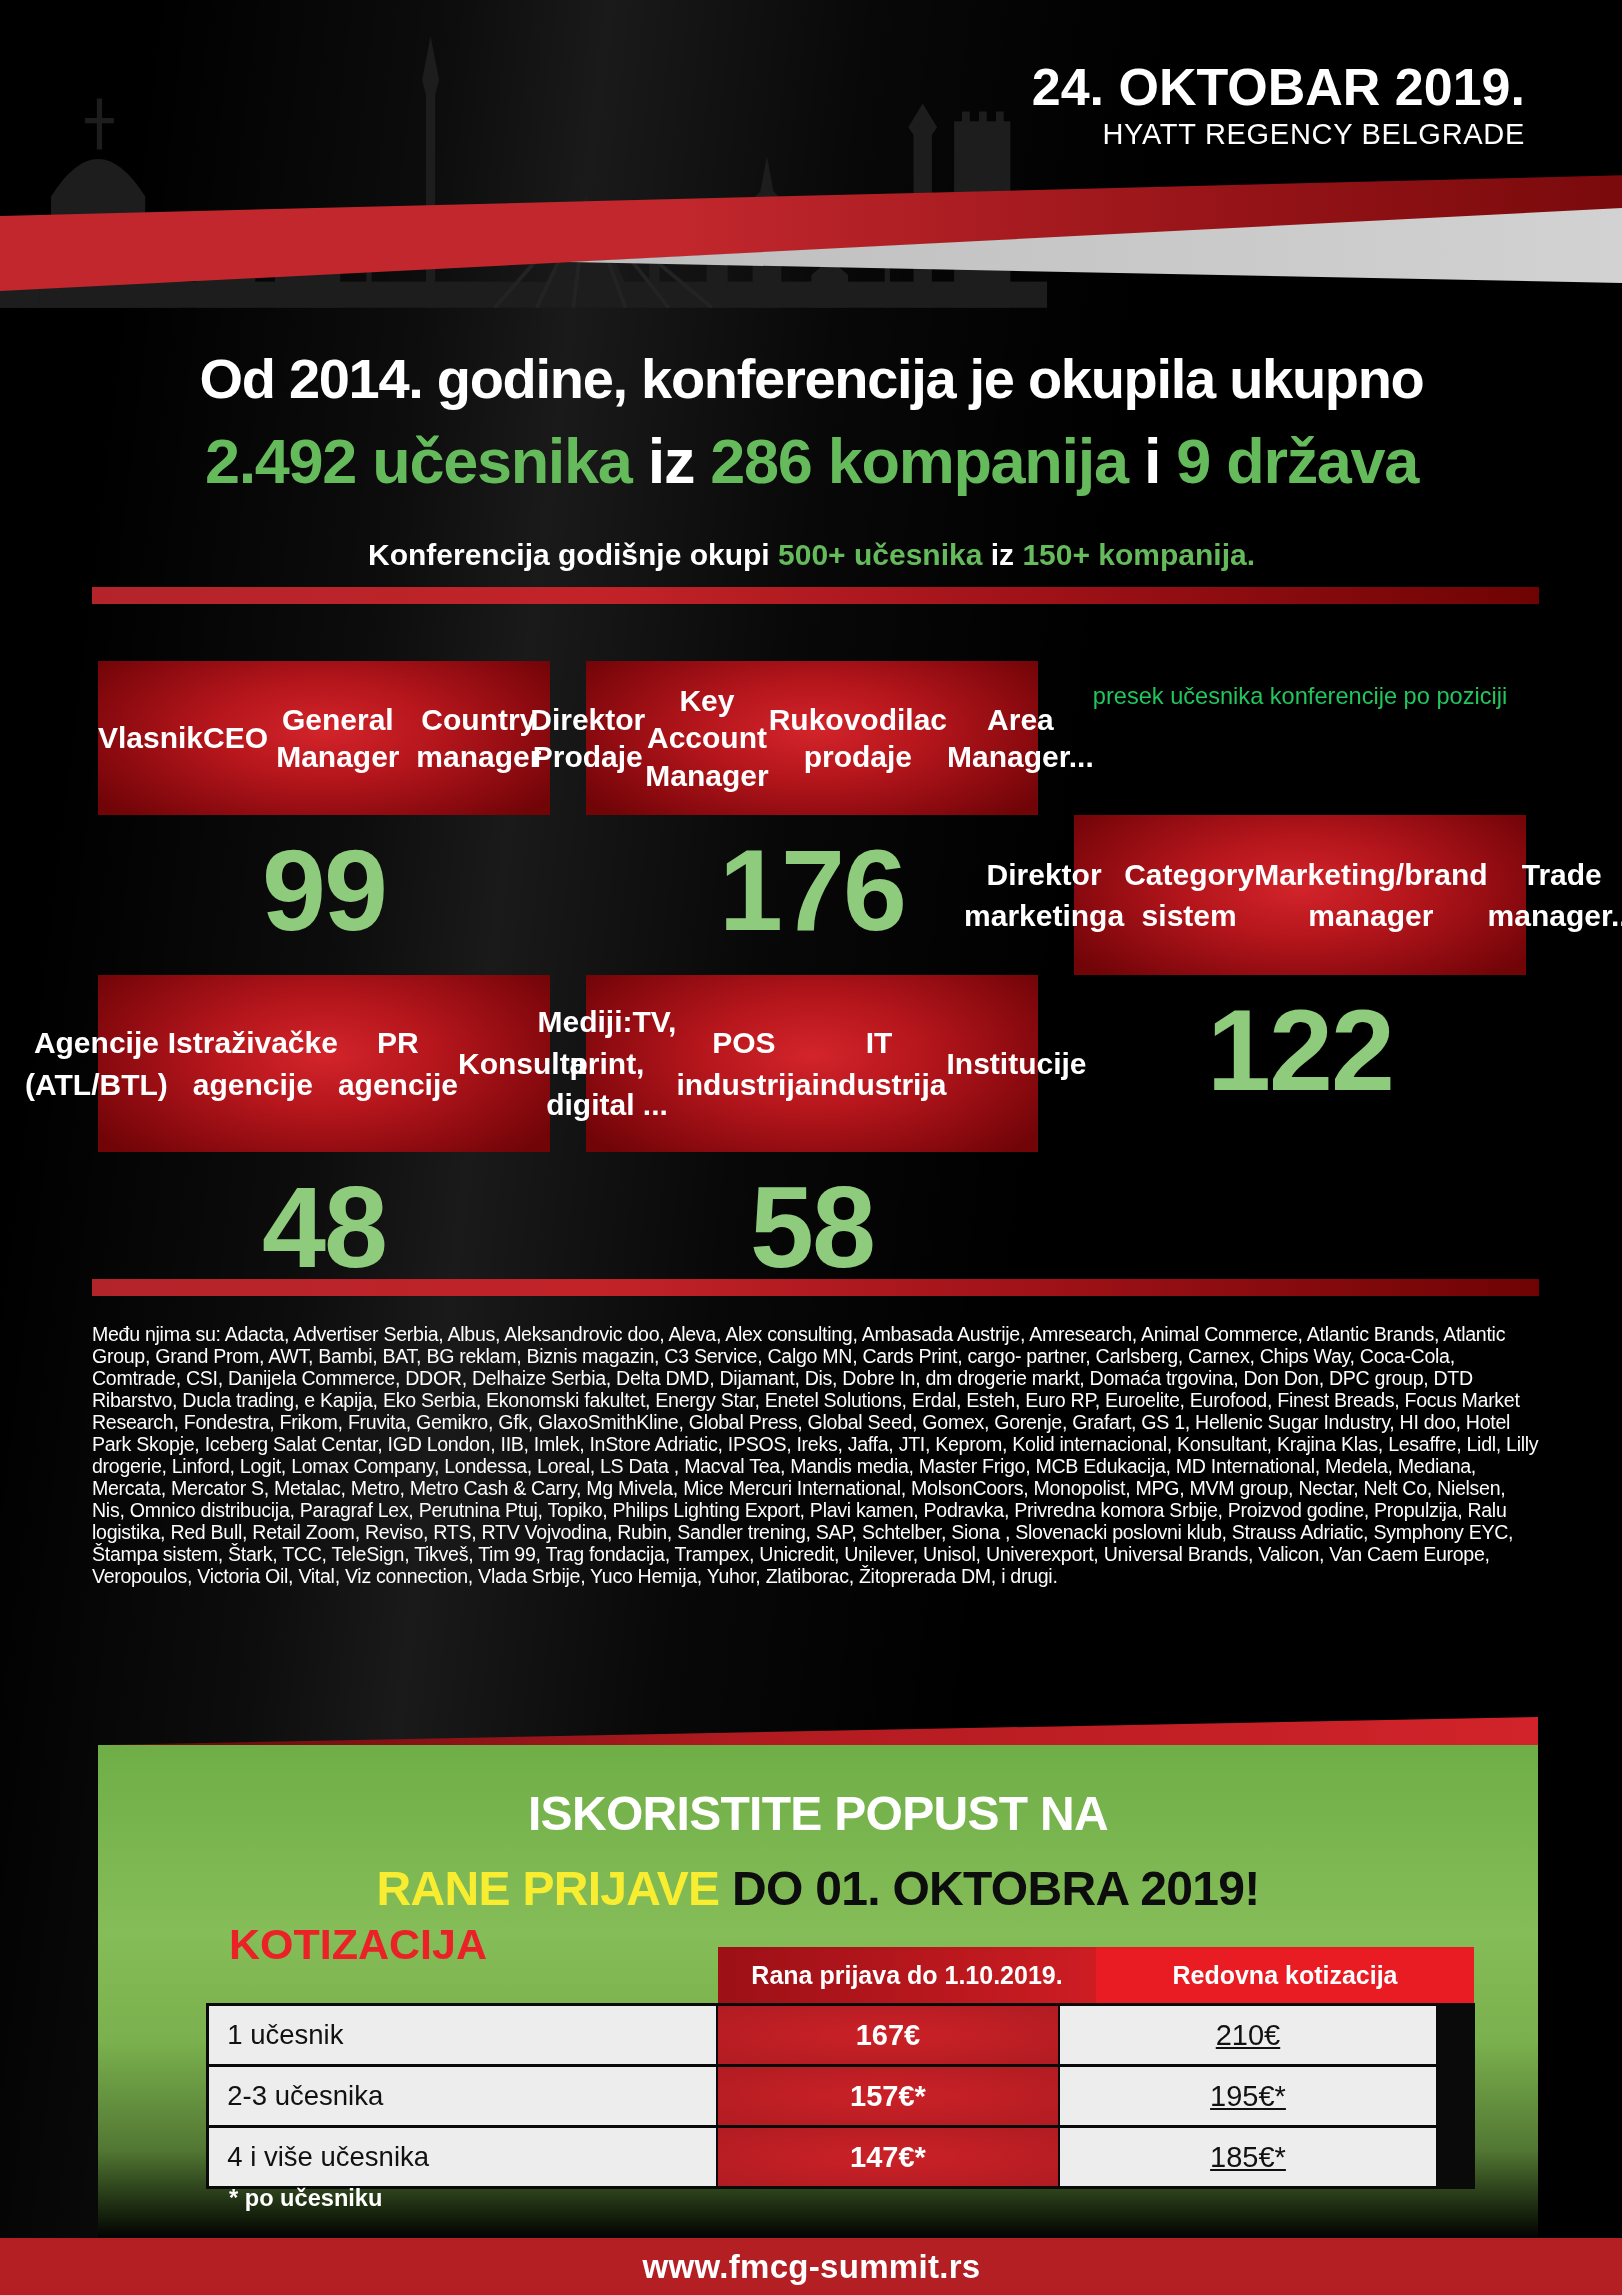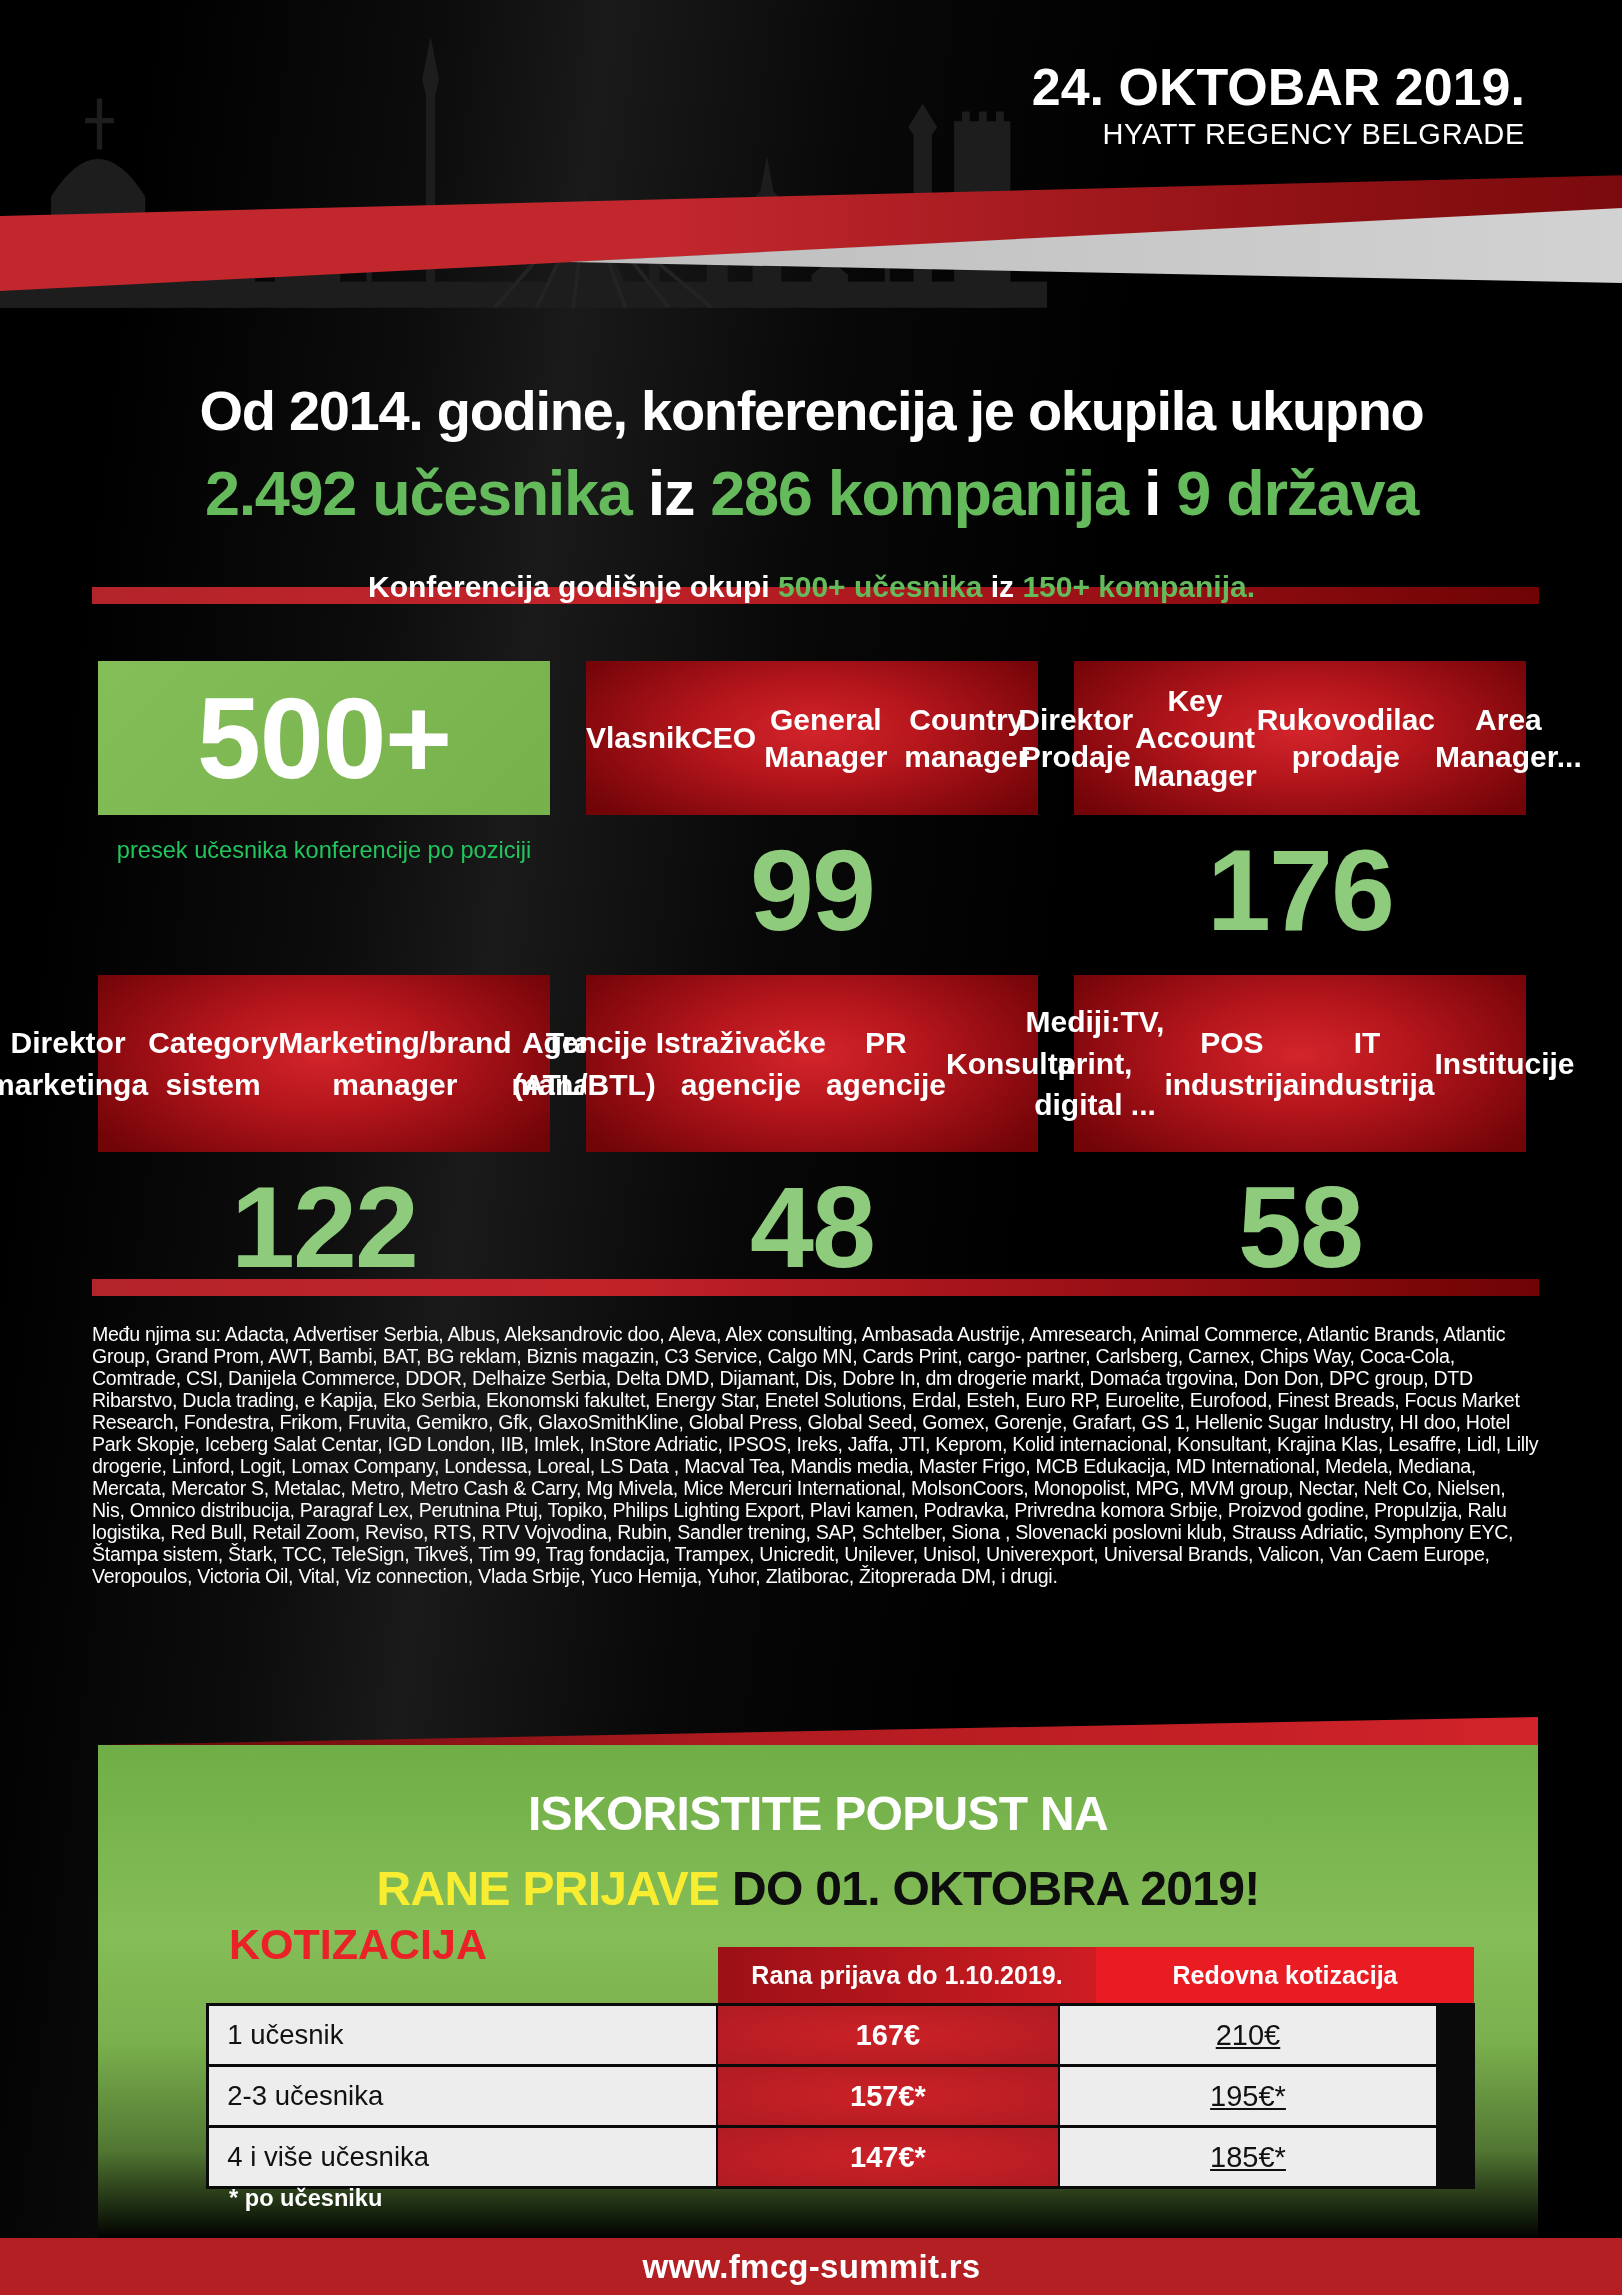--- a/index.html
+++ b/index.html
@@ -14,21 +14,21 @@
   .date-line{font-size:52px;font-weight:bold;letter-spacing:0px;line-height:1.05;}
   .venue-line{font-size:29px;font-weight:normal;letter-spacing:0.7px;margin-top:3.9px;}
   .stripes{position:absolute;top:170px;left:0;width:1623px;height:137px;z-index:2;}
   .stripe-red{position:absolute;inset:0;
       clip-path:polygon(0px 46px,1623px 5.2px,1623px 39px,0px 121px);
       background:linear-gradient(90deg,#c1272d 0%,#c1272d 42%,#971418 75%,#7a0a0c 100%);}
   .stripe-gray{position:absolute;inset:0;
       clip-path:polygon(569px 92px,1623px 38px,1623px 113px);
       background:linear-gradient(90deg,#b2b2b2,#d2d2d2);}
   
-  .headline{position:absolute;top:346px;left:0;width:1623px;text-align:center;z-index:3;margin-top:32px;}
+  .headline{position:absolute;top:346px;left:0;width:1623px;text-align:center;z-index:3;}
   .hl1{font-size:56px;font-weight:bold;letter-spacing:-1.3px;}
   .hl2{font-size:63px;font-weight:bold;letter-spacing:-1.3px;margin-top:14.4px;}
   .hl-sub{font-size:30px;font-weight:bold;margin-top:41px;}
   .green{color:#65bb5c;}
   .divider{position:absolute;left:92px;width:1447px;height:17px;
       background:linear-gradient(90deg,#b3242a 0%,#c22329 35%,#a01218 65%,#6f0304 100%);}
   .divider1{top:587px;} .divider2{top:1279px;}
   
   .stats-grid{position:absolute;top:661px;left:98px;width:1427px;display:grid;
       grid-template-columns:452px 452px 452px;column-gap:36px;
@@ -114,23 +114,20 @@
 
   <div class="headline">
     <div class="hl1">Od 2014. godine, konferencija je okupila ukupno</div>
     <div class="hl2"><span class="green">2.492 učesnika</span><span> iz </span><span class="green">286 kompanija</span><span> i </span><span class="green">9 država</span></div>
     <div class="hl-sub"><span>Konferencija godišnje okupi </span><span class="green">500+ učesnika</span><span> iz </span><span class="green">150+ kompanija.</span></div>
   </div>
 
   <div class="divider divider1"></div>
 
   <div class="stats-grid">
-    <div class="green-box">
-      <span class="big">500+</span>
-    </div>
     <div class="stat-box">
       <span class="ln">Vlasnik</span>
       <span class="ln">CEO</span>
       <span class="ln">General Manager</span>
       <span class="ln">Country manager</span>
     </div>
     <div class="stat-box">
       <span class="ln">Direktor Prodaje</span>
       <span class="ln">Key Account Manager</span>
       <span class="ln">Rukovodilac prodaje</span>

